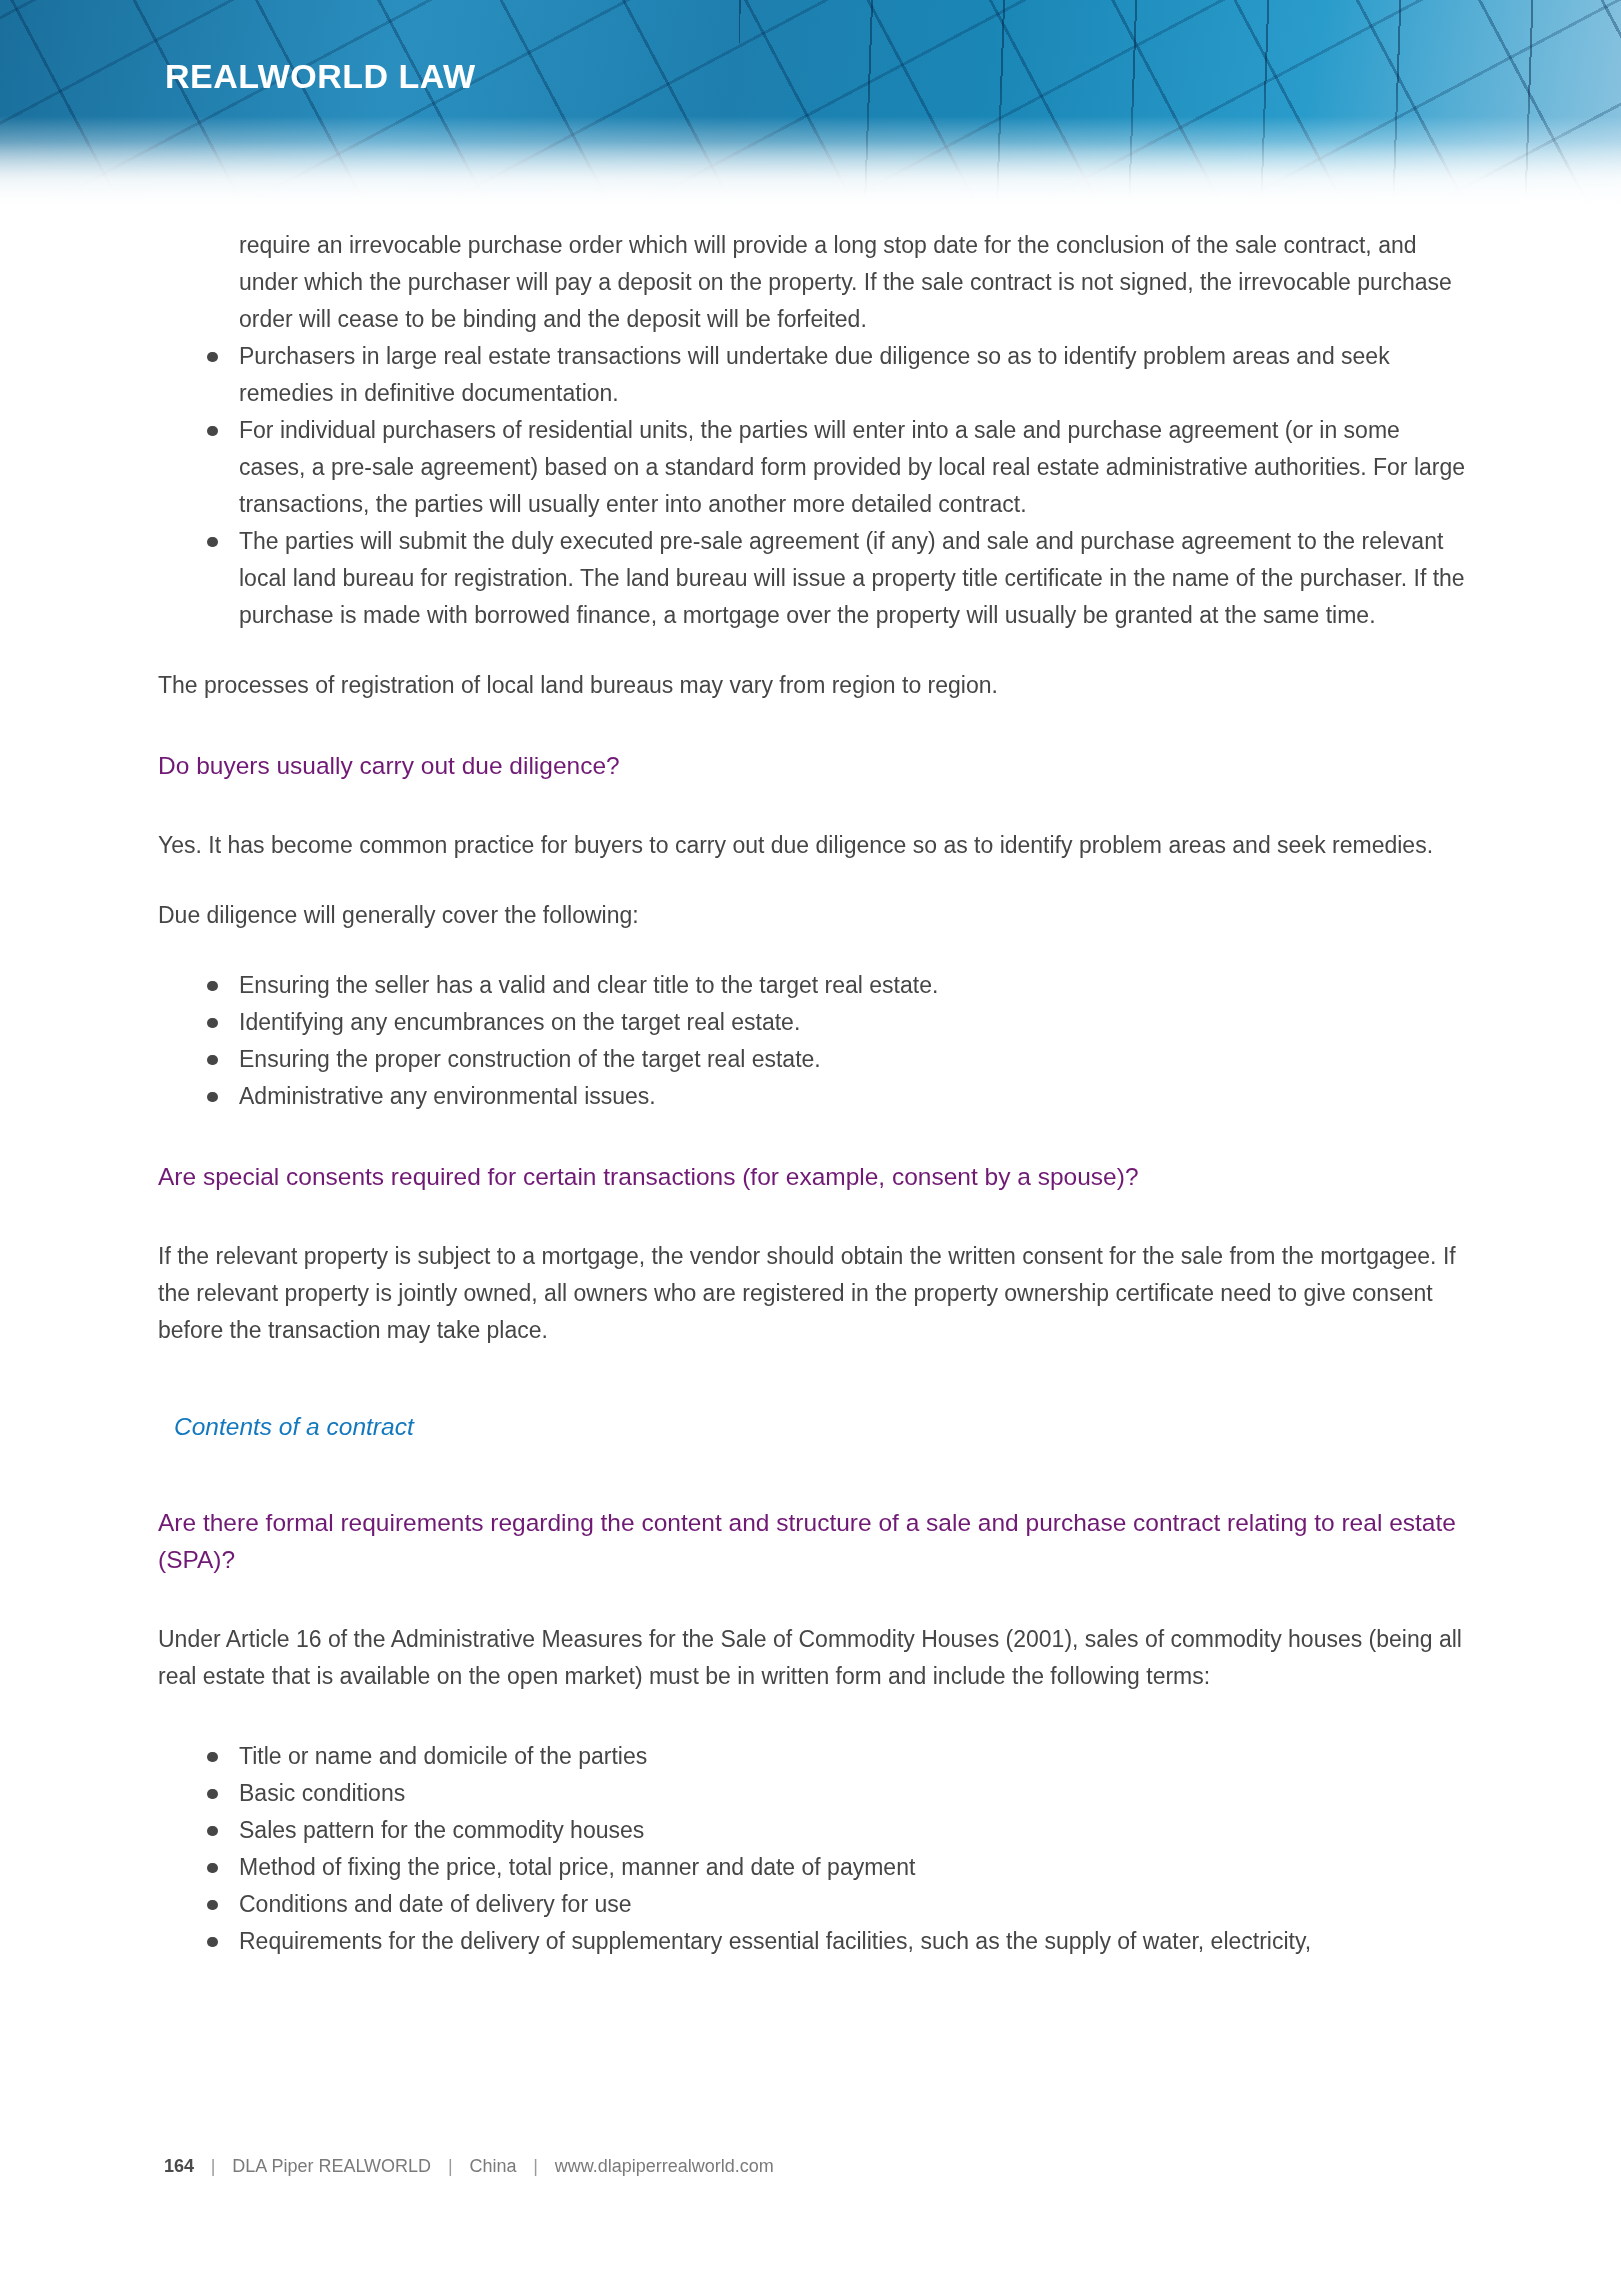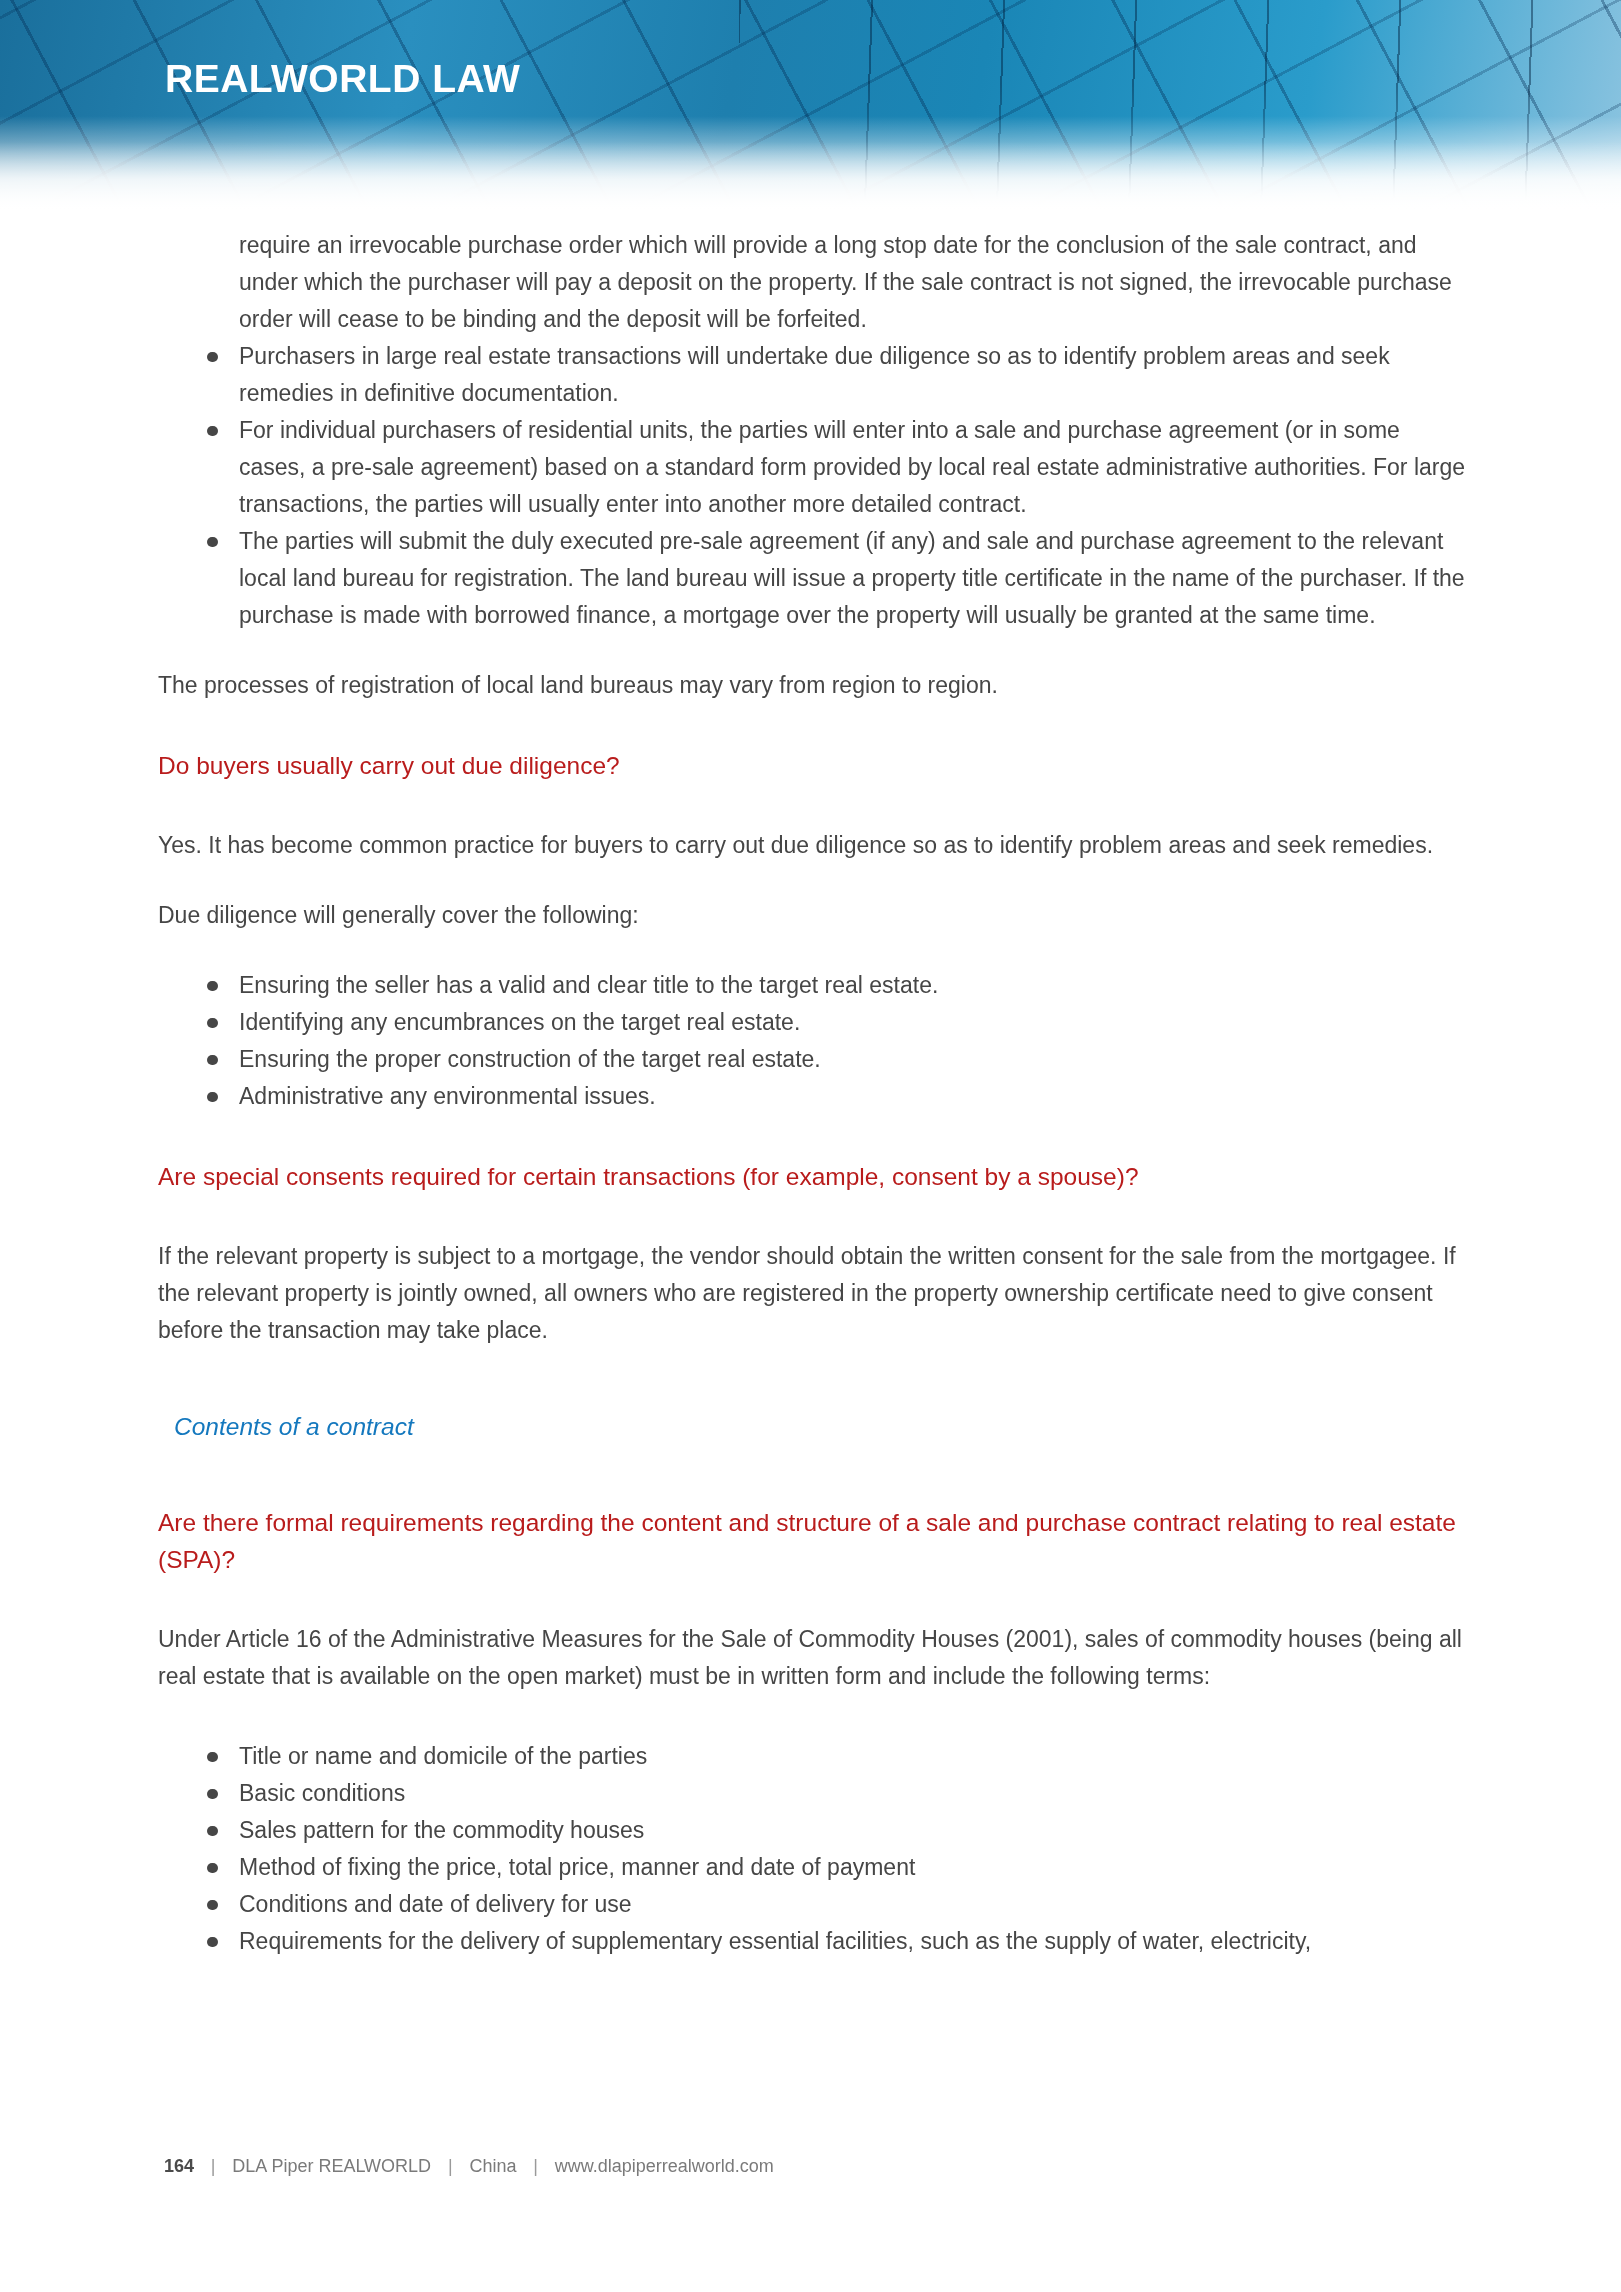--- a/index.html
+++ b/index.html
@@ -37,21 +37,21 @@
       position: absolute; left: 0; bottom: 0; width: 100%; height: 69px;
       background: linear-gradient(to bottom, rgba(255,255,255,0), #ffffff);
     }
     .banner-title {
       position: absolute;
       left: 165px;
       top: 57px;
       margin: 0;
       font-family: "Liberation Sans", sans-serif;
       font-weight: bold;
-      font-size: 39px;
+      font-size: 34px;
       letter-spacing: 0.5px;
       color: #ffffff;
     }
     .content {
       position: absolute;
       left: 158px;
       top: 227px;
       width: 1313px;
       font-size: 23px;
       line-height: 37px;
@@ -76,21 +76,21 @@
       background: #464646;
     }
     .cont { padding-left: 81px; }
     .gap-sm { height: 33px; }
     .gap-md { height: 43px; }
     h2.q {
       margin: 0;
       font-weight: normal;
       font-size: 24.5px;
       line-height: 37px;
-      color: #b91c1c;
+      color: #701a75;
     }
     h2.section {
       margin: 16px;
       font-weight: normal;
       font-style: italic;
       font-size: 24.5px;
       line-height: 37px;
       color: #1478be;
     }
     .footer {

